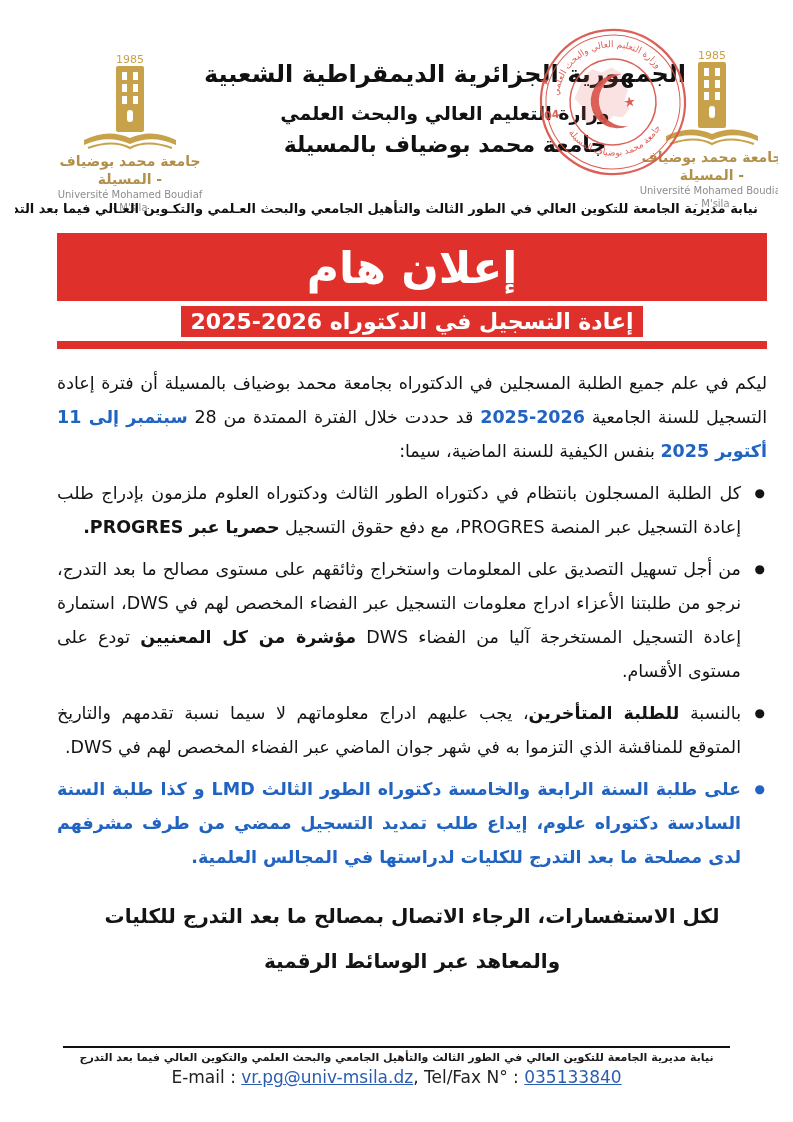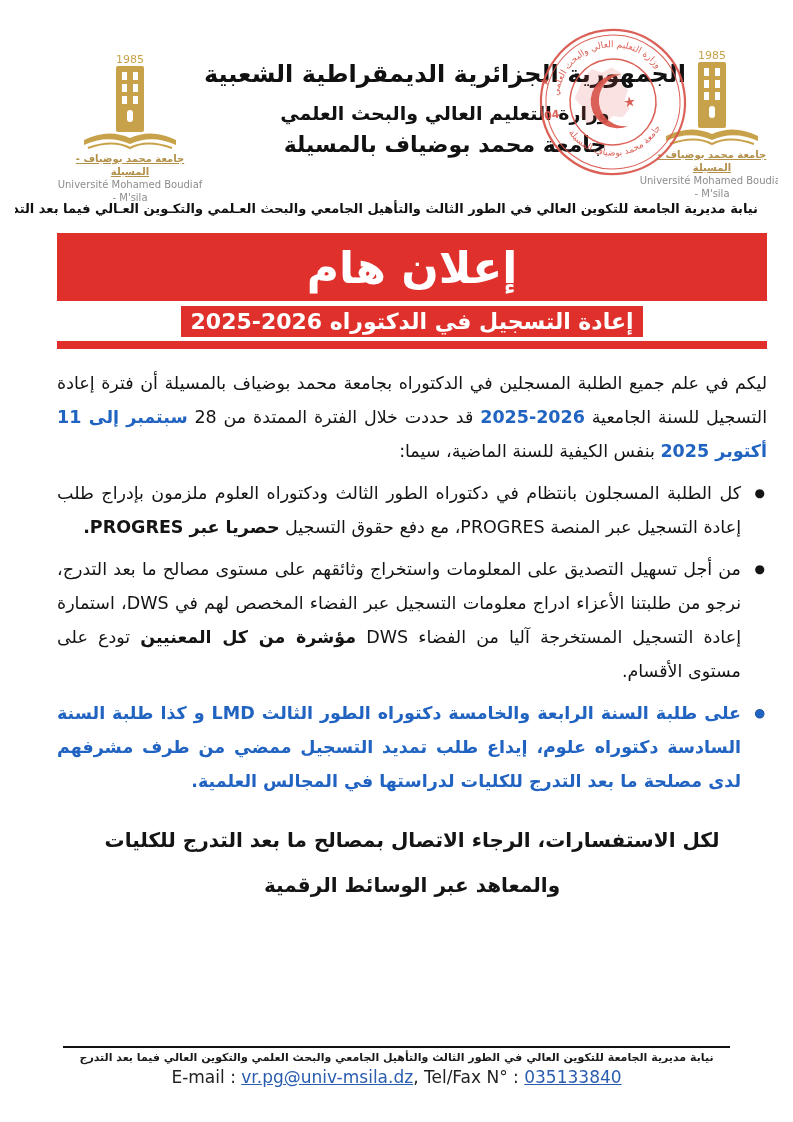--- a/index.html
+++ b/index.html
@@ -4,21 +4,21 @@
 <style>
   html,body{margin:0;padding:0;background:#ffffff;}
   .page{position:relative;width:763px;height:1122px;margin:0 auto;background:#fff;overflow:hidden;
         font-family:"DejaVu Sans",sans-serif;color:#111;}
 
   
   .logo{position:absolute;width:150px;text-align:center;}
   .logo-left{left:40px;top:52px;}
   .logo-right{left:622px;top:48px;}
   .logo svg{display:block;margin:0 auto;}
-  .logo .ar{color:#b3904a;font-size:10px;font-weight:bold;direction:rtl;line-height:1.3;text-decoration:underline;}
+  .logo .ar{color:#b3904a;font-size:14px;font-weight:bold;direction:rtl;line-height:1.3;}
   .logo .fr{color:#8c8c8c;font-size:10px;line-height:1.3;}
 
   .header-center{position:absolute;left:175px;top:60px;width:510px;text-align:center;direction:rtl;z-index:1;}
   .republic{font-size:24px;font-weight:bold;margin-bottom:14px;letter-spacing:-0.5px;}
   .ministry{font-size:19px;font-weight:bold;margin-bottom:8px;}
   .university{font-size:22px;font-weight:bold;}
 
   .stamp{position:absolute;left:520px;top:14px;z-index:2;opacity:0.92;}
 
   .dept-line{position:absolute;top:201px;left:20px;right:20px;text-align:center;
@@ -142,20 +142,21 @@
       <li>
         <span class="dot"></span>
         <span><span class="seg-n">كل الطلبة المسجلون بانتظام في دكتوراه الطور الثالث ودكتوراه العلوم ملزمون بإدراج طلب إعادة التسجيل عبر المنصة PROGRES، مع دفع حقوق التسجيل </span><span class="seg-b">حصريا عبر PROGRES.</span></span>
       </li>
       <li>
         <span class="dot"></span>
         <span><span class="seg-n">من أجل تسهيل التصديق على المعلومات واستخراج وثائقهم على مستوى مصالح ما بعد التدرج، نرجو من طلبتنا الأعزاء ادراج معلومات التسجيل عبر الفضاء المخصص لهم في DWS، استمارة إعادة التسجيل المستخرجة آليا من الفضاء DWS </span><span class="seg-b">مؤشرة من كل المعنيين</span><span class="seg-n"> تودع على مستوى الأقسام.</span></span>
       </li>
       <li>
         <span class="dot"></span>
+        <span><span class="seg-n">بالنسبة </span><span class="seg-b">للطلبة المتأخرين</span><span class="seg-n">، يجب عليهم ادراج معلوماتهم لا سيما نسبة تقدمهم والتاريخ المتوقع للمناقشة الذي التزموا به في شهر جوان الماضي عبر الفضاء المخصص لهم في DWS.</span></span>
       </li>
       <li class="blue">
         <span class="dot"></span>
         <span><span class="seg-bb">على طلبة السنة الرابعة والخامسة دكتوراه الطور الثالث LMD و كذا طلبة السنة السادسة دكتوراه علوم، إيداع طلب تمديد التسجيل ممضي من طرف مشرفهم لدى مصلحة ما بعد التدرج للكليات لدراستها في المجالس العلمية.</span></span>
       </li>
     </ul>
     <p class="closing">لكل الاستفسارات، الرجاء الاتصال بمصالح ما بعد التدرج للكليات والمعاهد عبر الوسائط الرقمية</p>
   </div>
 
   <div class="footer">

